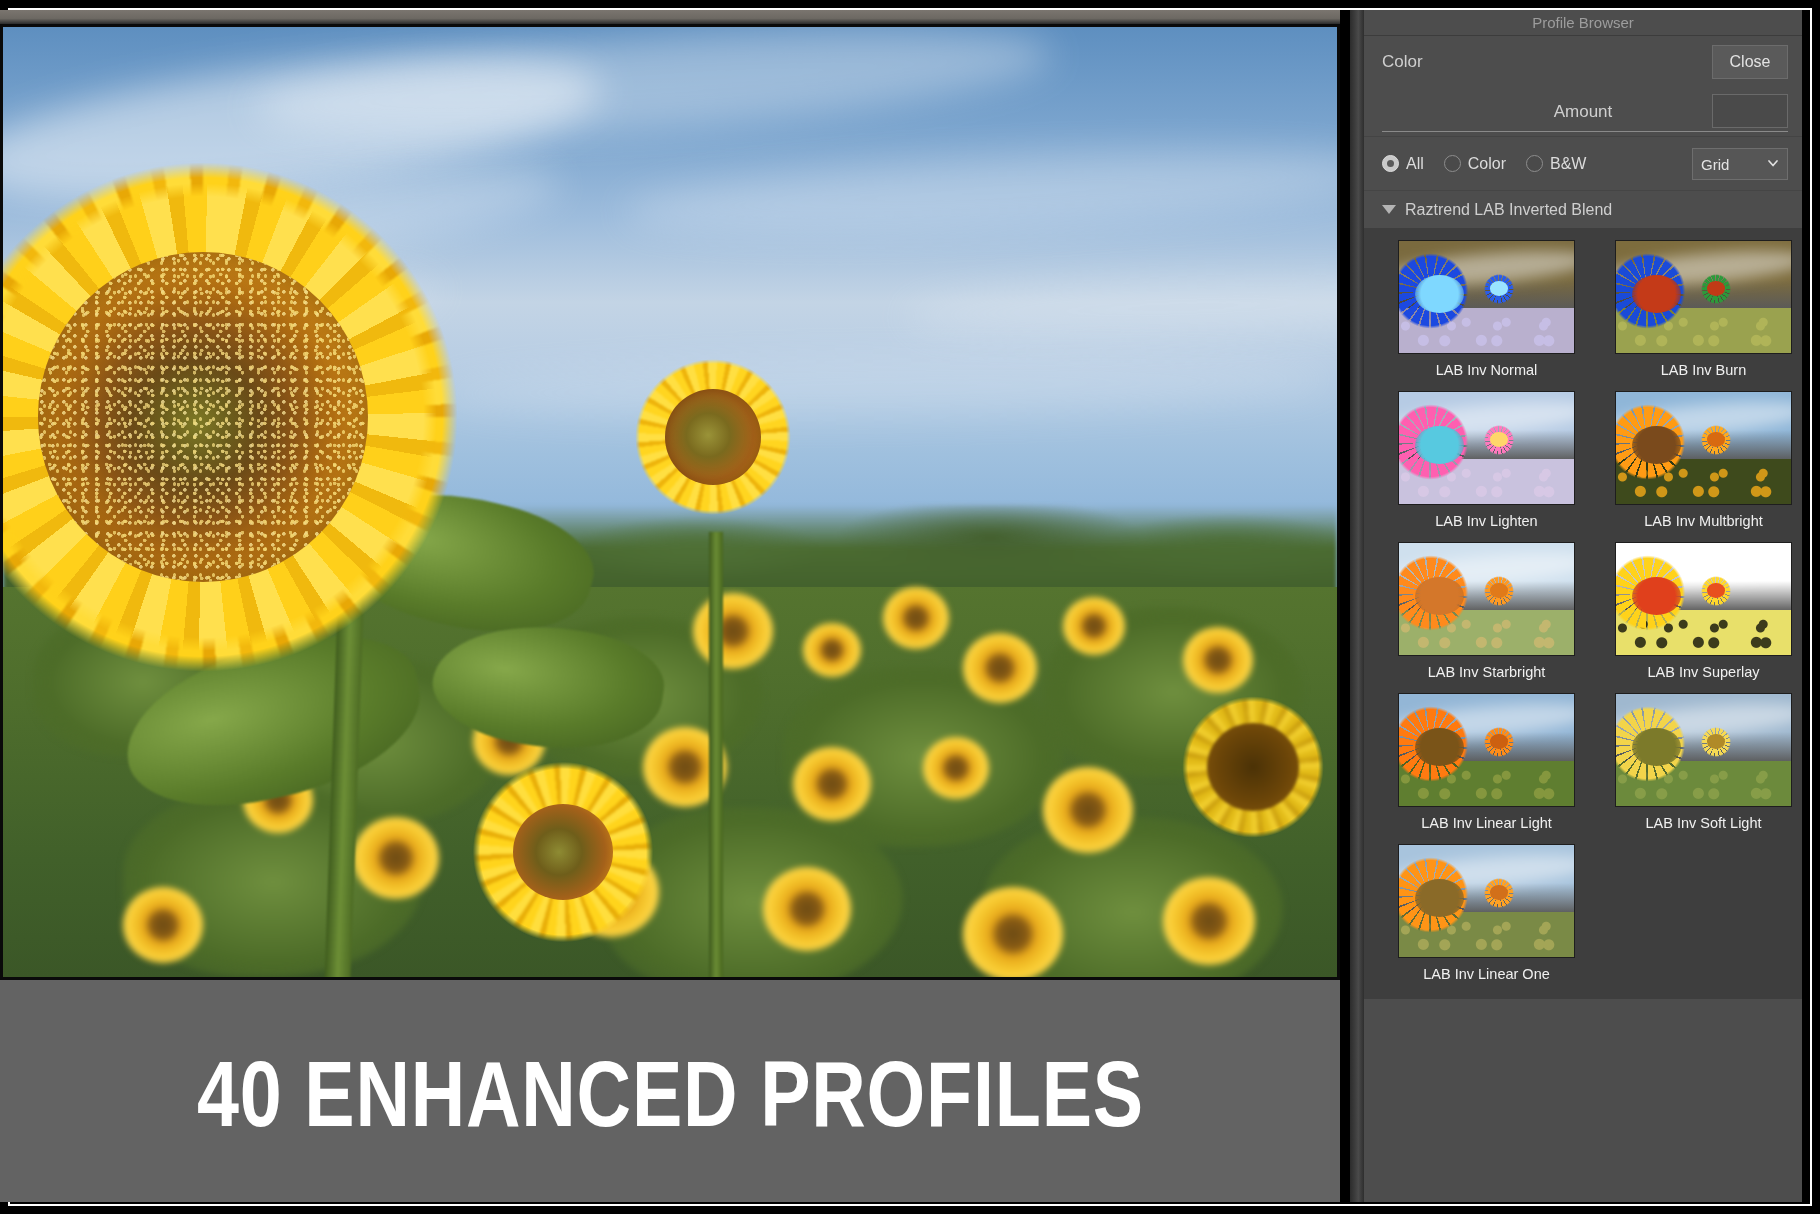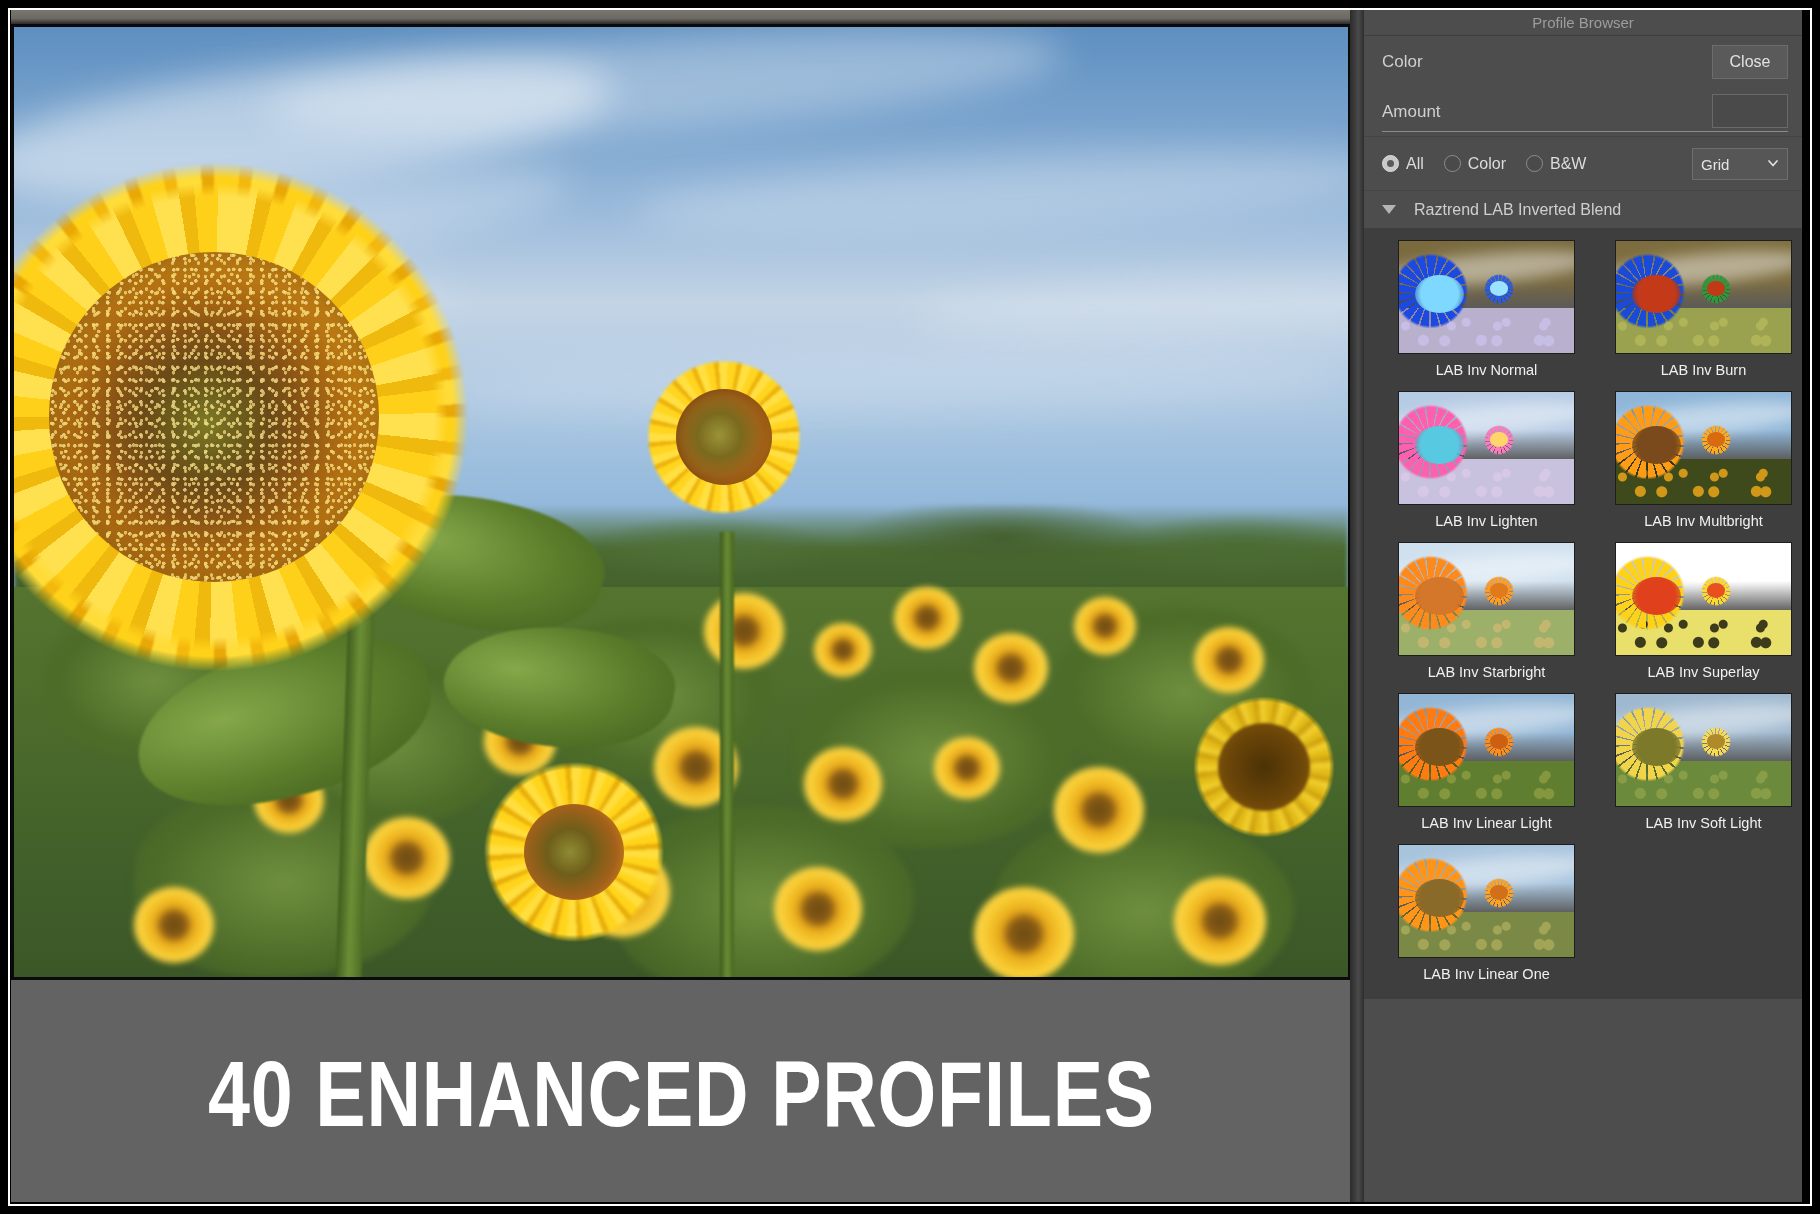--- a/index.html
+++ b/index.html
@@ -18,21 +18,21 @@
   .outer-white-border {
     position: absolute;
     left: 8px; top: 8px; right: 8px; bottom: 8px;
     border: 2px solid #ffffff;
     background: #000;
   }
 
   
   .main-area {
     position: absolute;
-    left: 11px; top: 10px;
+    left: 0; top: 10px;
     width: 1340px; height: 1192px;
     background: #636363;
     overflow: hidden;
   }
   .app-topstrip {
     position: absolute; left: 0; top: 0;
     width: 100%; height: 14px;
     background: linear-gradient(180deg,#7a756f 0%, #6d6963 60%, #2b2b2b 100%);
   }
   .photo-frame {
@@ -284,21 +284,21 @@
   .close-btn {
     position:absolute; right: 14px; top: 9px;
     width: 76px; height: 34px;
     background: #5a5a5a;
     border: 1px solid #6c6c6c;
     color:#e2e2e2;
     display:flex; align-items:center; justify-content:center;
     font-size: 16px;
     cursor: pointer;
   }
-  .amount-row { height: 48px; }
+  .amount-row { height: 48px; justify-content: center; }
   .amount-field {
     position:absolute; right: 14px; top: 6px;
     width: 76px; height: 34px;
     background: #4a4a4a;
     border: 1px solid #6a6a6a;
     color:#e2e2e2;
     font-size:15px; text-align:center; line-height:32px;
   }
   .amount-underline {
     position:absolute; left: 18px; right: 14px; bottom: 4px;
@@ -332,21 +332,21 @@
     background:#565656; border:1px solid #6e6e6e;
     color:#e4e4e4; font-size:15px;
     display:flex; align-items:center; padding-left:8px;
     cursor:pointer;
   }
   .view-select .chev {
     position:absolute; right:8px; top:8px;
     width:12px; height:12px;
   }
   .group-header {
-    display:flex; align-items:center; gap:18px;
+    display:flex; align-items:center; gap:9px;
     height: 38px; padding: 0 18px;
     background: #4d4d4d;
     border-top:1px solid #454545;
     color:#cfcfcf; font-size:16px;
     cursor:pointer;
   }
   .tri {
     width: 0; height: 0;
     border-left: 7px solid transparent;
     border-right: 7px solid transparent;

